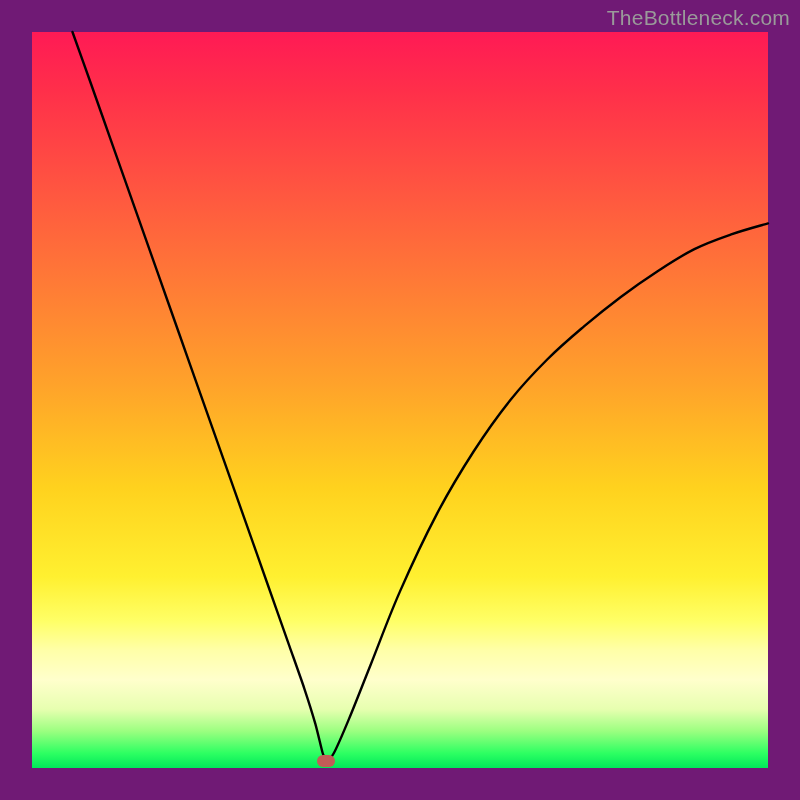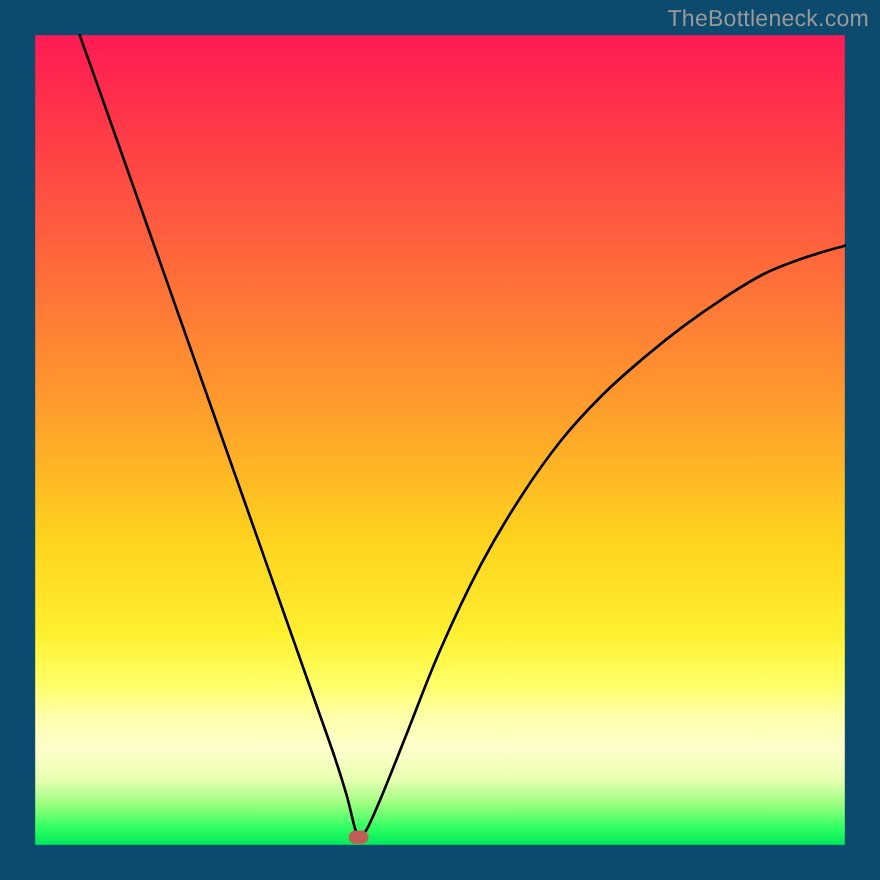--- a/index.html
+++ b/index.html
@@ -10,21 +10,21 @@
     background: #000;
     overflow: hidden;
     font-family: Arial, Helvetica, sans-serif;
   }
   .frame {
     position: absolute;
     left: 0;
     top: 0;
     width: 800px;
     height: 800px;
-    background: #0c4a6e;
+    background: #701a75;
   }
   .plot-area {
     position: absolute;
     left: 32px;
     top: 32px;
     width: 736px;
     height: 736px;
     
     background:
       linear-gradient(to bottom, rgba(0,0,0,0) 0%, rgba(0,0,0,0) 100%),

